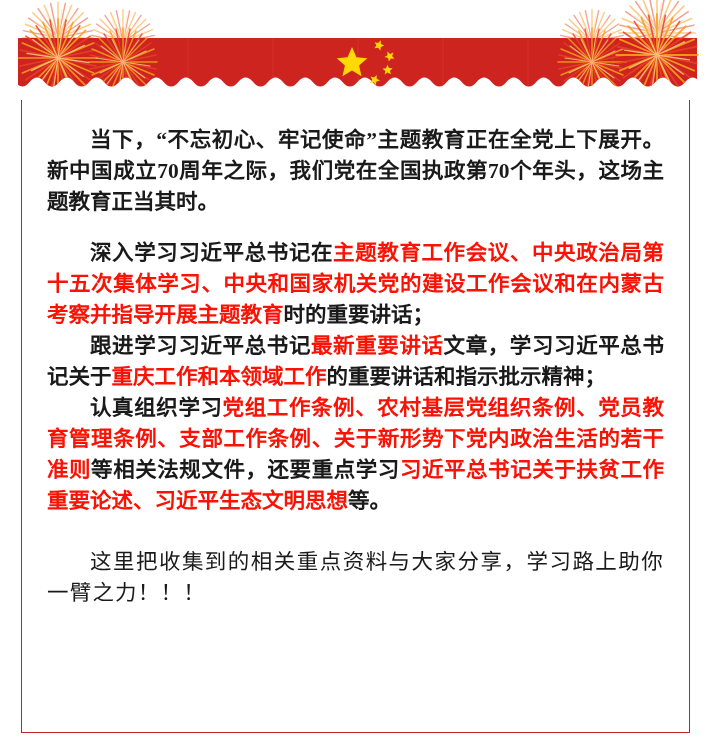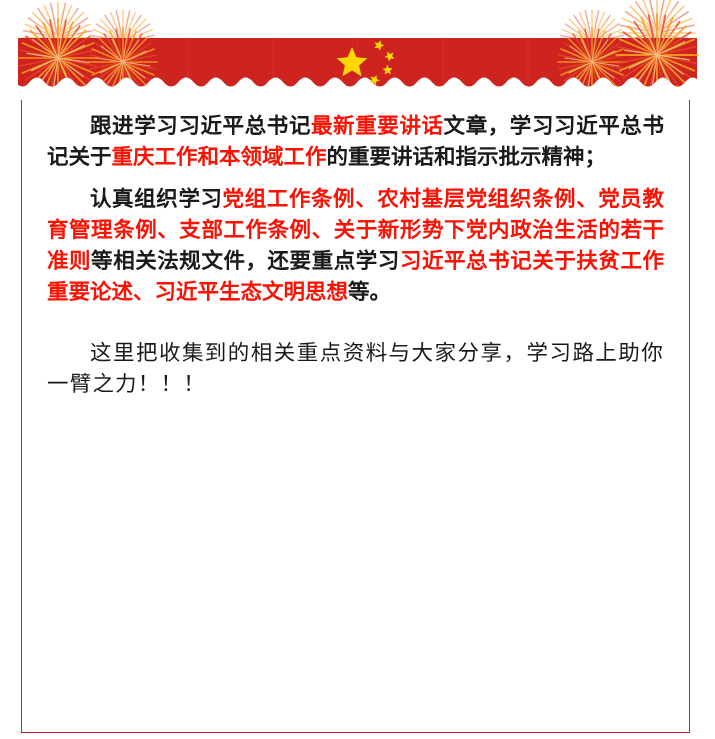--- a/index.html
+++ b/index.html
@@ -70,21 +70,21 @@
     text-align: justify;
     text-justify: inter-ideograph;
     text-indent: 2em;
     font-weight: bold;
     letter-spacing: 0px;
     font-family: "Liberation Serif", "DejaVu Serif", serif;
   }
 
   .para.gap-top-lg { margin-top: 25px; }
   .para.gap-top-md { margin-top: 20px; }
-  .para.gap-top-sm { margin-top: 11px; }
+  .para.gap-top-sm { margin-top: 0px; }
 
   .para.closing {
     font-weight: normal;
     margin-top: 30px;
     letter-spacing: 1.2px;
   }
 
   .t-red   { color: #fa1205; }
   .t-black { color: #1a1a1a; }
 </style>
@@ -227,18 +227,20 @@
         <path transform="translate(390,56) rotate(45) scale(0.33)" d="M0,-15 L4.41,-4.63 L15.3,-3.63 L7.07,3.54 L9.53,14.2 L0,8.5 L-9.53,14.2 L-7.07,3.54 L-15.3,-3.63 L-4.41,-4.63 Z"></path>
 
         <path transform="translate(388,70) rotate(70) scale(0.33)" d="M0,-15 L4.41,-4.63 L15.3,-3.63 L7.07,3.54 L9.53,14.2 L0,8.5 L-9.53,14.2 L-7.07,3.54 L-15.3,-3.63 L-4.41,-4.63 Z"></path>
 
         <path transform="translate(375,80) rotate(95) scale(0.33)" d="M0,-15 L4.41,-4.63 L15.3,-3.63 L7.07,3.54 L9.53,14.2 L0,8.5 L-9.53,14.2 L-7.07,3.54 L-15.3,-3.63 L-4.41,-4.63 Z"></path>
       </g>
     </svg>
   </div>
 
   <div class="content">
+    <p class="para gap-top-lg"><span class="t-black" style="color: rgb(26, 26, 26);">当下，“不忘初心、牢记使命”主题教育正在全党上下展开。新中国成立70周年之际，我们党在全国执政第70个年头，这场主题教育正当其时。</span></p>
+    <p class="para gap-top-md"><span class="t-black" style="color: rgb(26, 26, 26);">深入学习习近平总书记在</span><span class="t-red" style="color: rgb(250, 18, 5);">主题教育工作会议、中央政治局第十五次集体学习、中央和国家机关党的建设工作会议和在内蒙古考察并指导开展主题教育</span><span class="t-black" style="color: rgb(26, 26, 26);">时的重要讲话；</span></p>
     <p class="para gap-top-sm"><span class="t-black" style="color: rgb(26, 26, 26);">跟进学习习近平总书记</span><span class="t-red" style="color: rgb(250, 18, 5);">最新重要讲话</span><span class="t-black" style="color: rgb(26, 26, 26);">文章，学习习近平总书记关于</span><span class="t-red" style="color: rgb(250, 18, 5);">重庆工作和本领域工作</span><span class="t-black" style="color: rgb(26, 26, 26);">的重要讲话和指示批示精神；</span></p>
     <p class="para gap-top-sm"><span class="t-black" style="color: rgb(26, 26, 26);">认真组织学习</span><span class="t-red" style="color: rgb(250, 18, 5);">党组工作条例、农村基层党组织条例、党员教育管理条例、支部工作条例、关于新形势下党内政治生活的若干准则</span><span class="t-black" style="color: rgb(26, 26, 26);">等相关法规文件，还要重点学习</span><span class="t-red" style="color: rgb(250, 18, 5);">习近平总书记关于扶贫工作重要论述、习近平生态文明思想</span><span class="t-black" style="color: rgb(26, 26, 26);">等。</span></p>
     <p class="para closing"><span class="t-black" style="color: rgb(26, 26, 26);">这里把收集到的相关重点资料与大家分享，学习路上助你一臂之力！！！</span></p>
   </div>
 
 </div>
 
 </body></html>

